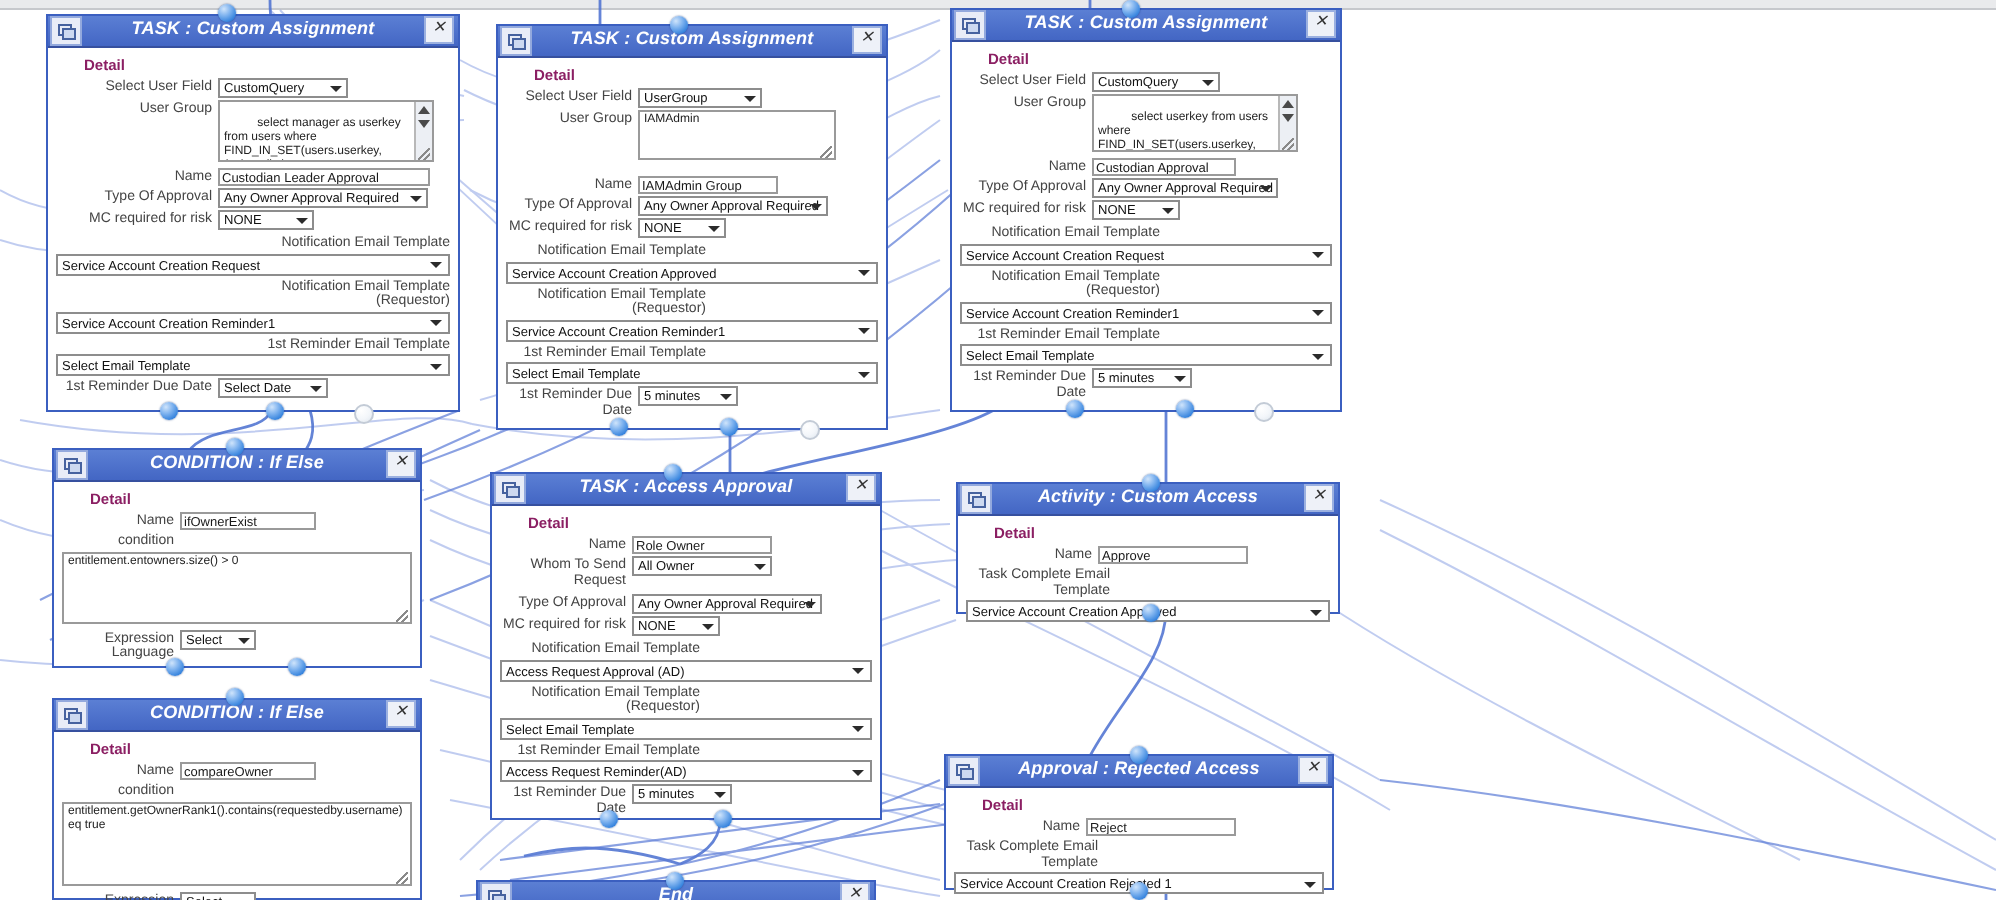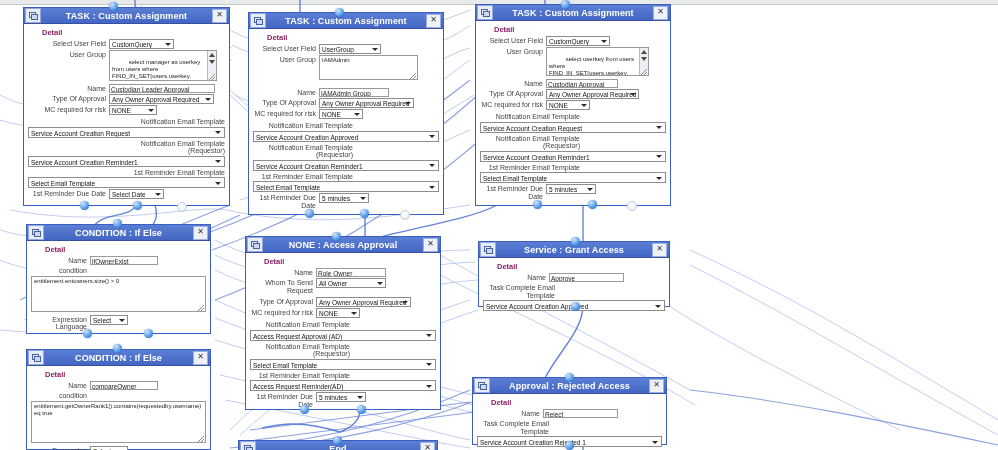--- a/index.html
+++ b/index.html
@@ -24,22 +24,23 @@
   .panel{
     position:absolute;
     background:#ffffff;
     border:1px solid #3b5fc0;
     box-sizing:border-box;
   }
   .panel-hd{
     height:15px;
     background:linear-gradient(#5b7fd4,#4366c4);
     border-bottom:1px solid #36509f;
-    display:flex;align-items:flex-end;
+    display:flex;align-items:flex-start;
     position:relative;
+    font-style:italic;
   }
   .hd-ico{
     width:14px;height:13px;margin-left:1px;
     background:#e8ecf7;border:1px solid #93a9dd;
     display:flex;align-items:center;justify-content:center;
     flex:0 0 auto;
   }
   .hd-ico svg{display:block;}
   .hd-title{
     flex:1 1 auto;text-align:center;
@@ -526,21 +527,21 @@
   <div class="dot" style="left:113px;top:344px;"></div>
 
   <div class="panel" style="left:245px;top:236px;width:196px;height:174px;">
     <div class="panel-hd">
       <div class="hd-ico">
         <svg width="9" height="8" viewBox="0 0 9 8">
             <rect x="0.5" y="0.5" width="6" height="5" fill="none" stroke="#46629f"></rect>
             <rect x="2.5" y="2.5" width="6" height="5" fill="#cdd9f0" stroke="#46629f"></rect>
           </svg>
       </div>
-      <div class="hd-title">NONE : Access Approval</div>
+      <div class="hd-title">TASK : Access Approval</div>
       <div class="hd-x">✕</div>
     </div>
     <div class="panel-bd">
       <div class="detail">Detail</div>
 
       <div class="row">
         <div class="lbl" style="width:63px;">Name</div>
         <div class="fld">
             <div class="inp" style="width:70px;">Role Owner</div>
           </div>
@@ -595,21 +596,21 @@
   <div class="dot" style="left:357px;top:405px;"></div>
 
   <div class="panel" style="left:478px;top:241px;width:192px;height:66px;">
     <div class="panel-hd">
       <div class="hd-ico">
         <svg width="9" height="8" viewBox="0 0 9 8">
             <rect x="0.5" y="0.5" width="6" height="5" fill="none" stroke="#46629f"></rect>
             <rect x="2.5" y="2.5" width="6" height="5" fill="#cdd9f0" stroke="#46629f"></rect>
           </svg>
       </div>
-      <div class="hd-title">Service : Grant Access</div>
+      <div class="hd-title">Activity : Custom Access</div>
       <div class="hd-x">✕</div>
     </div>
     <div class="panel-bd">
       <div class="detail">Detail</div>
       <div class="row">
         <div class="lbl" style="width:63px;">Name</div>
         <div class="fld">
             <div class="inp" style="width:75px;">Approve</div>
           </div>
       </div>

